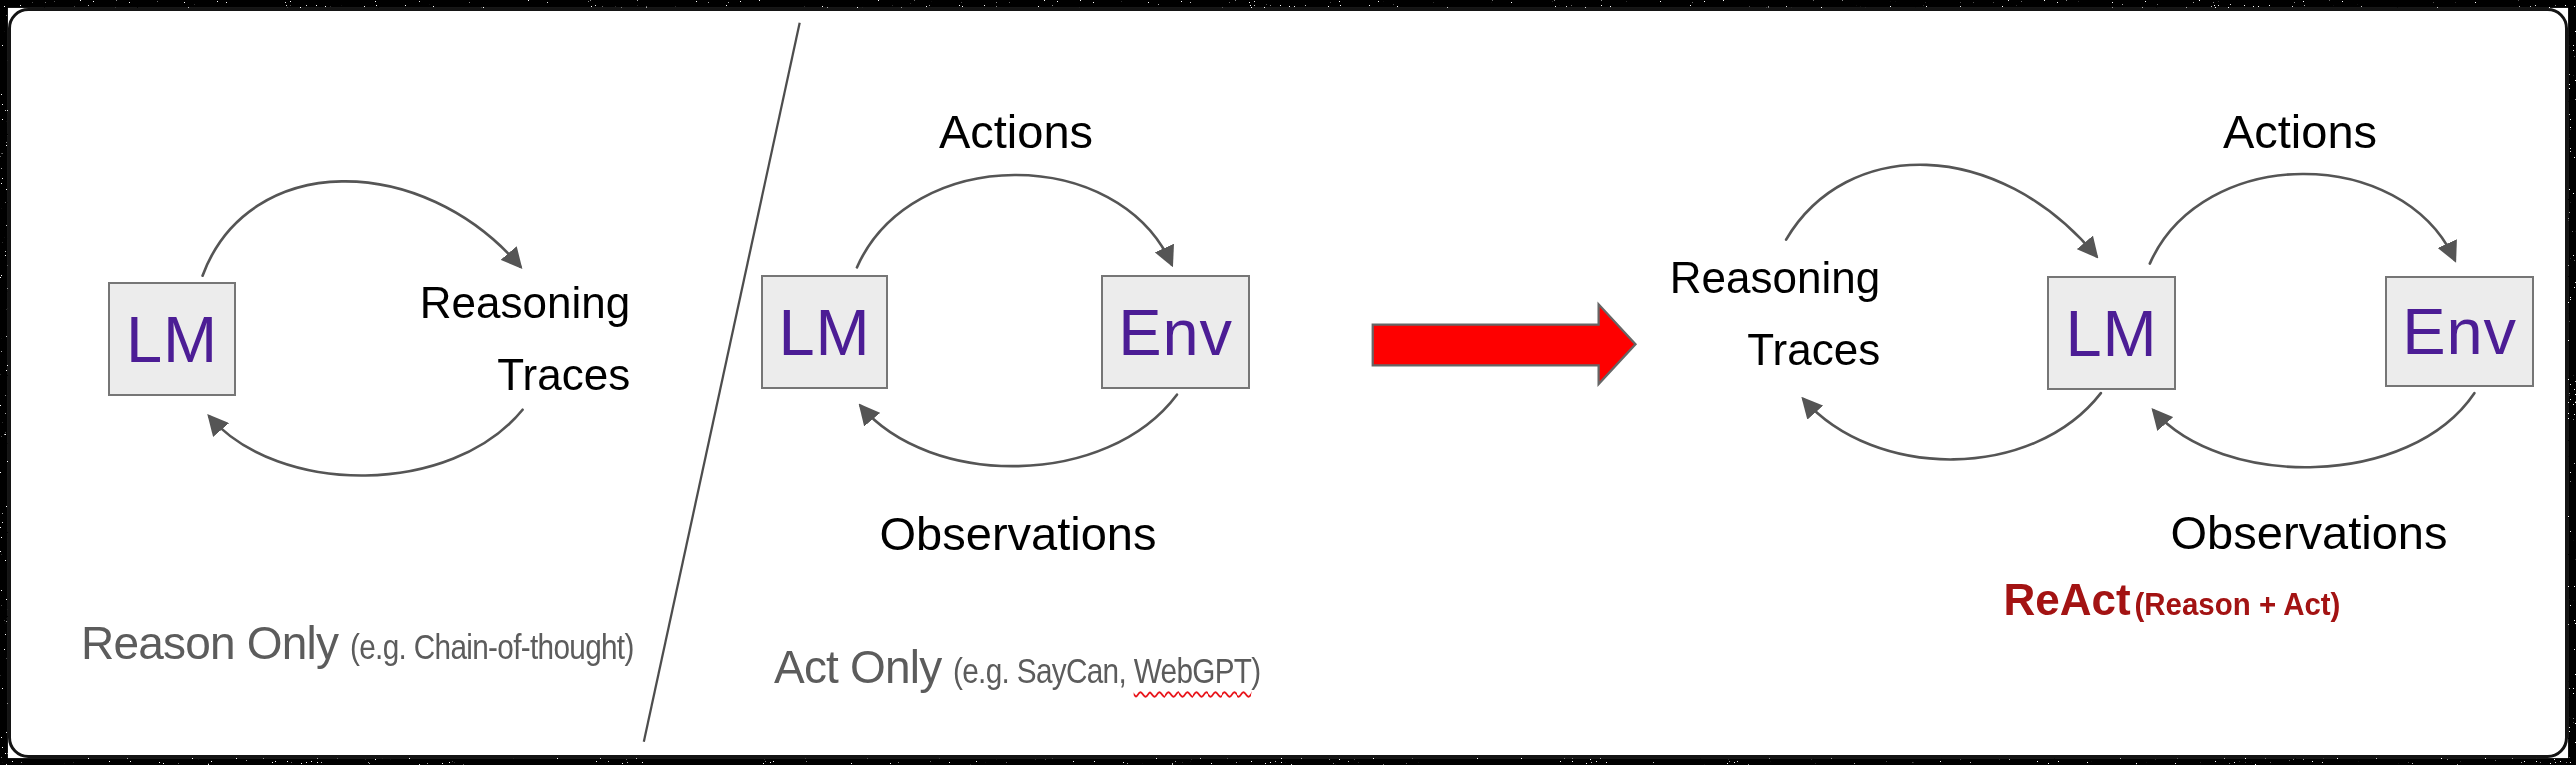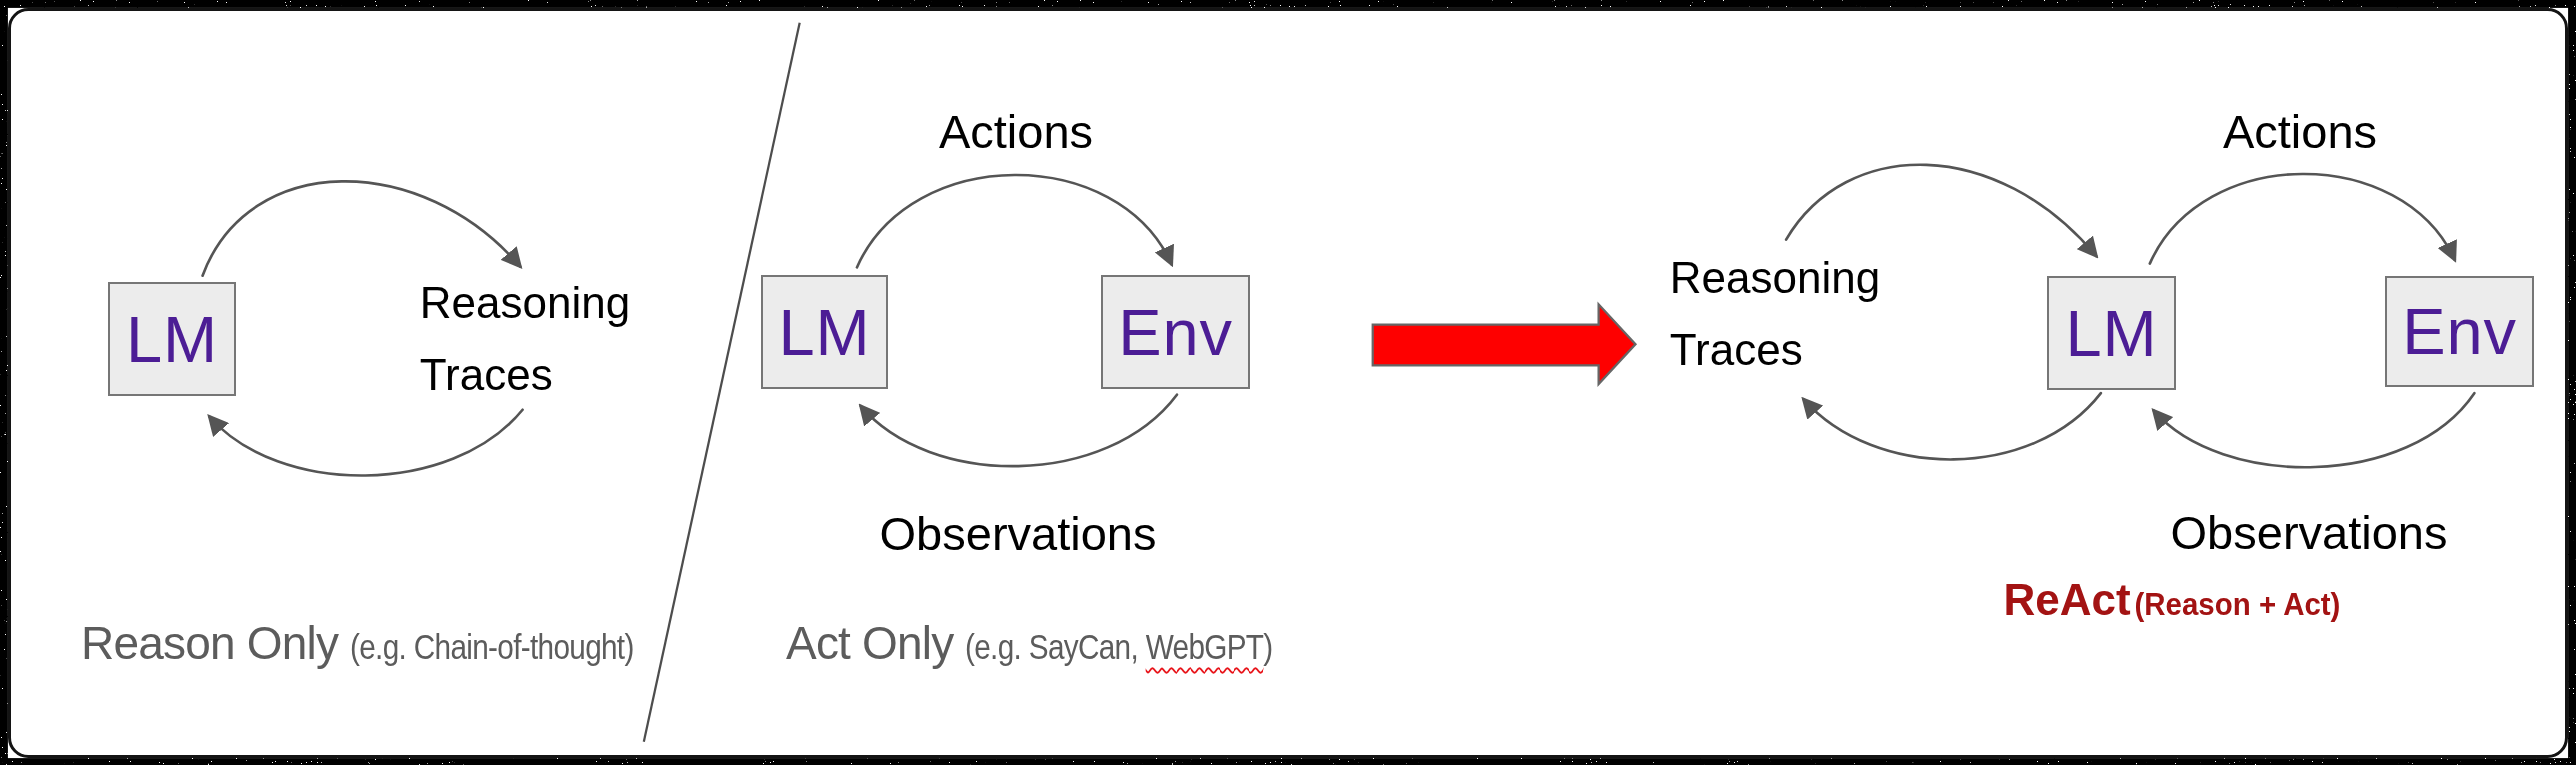--- a/index.html
+++ b/index.html
@@ -43,34 +43,34 @@
   .box-env-mid  { left: 1101px; top: 275px; width: 149px; height: 114px; }
   .box-lm-right { left: 2047px; top: 276px; width: 129px; height: 114px; }
   .box-env-right{ left: 2385px; top: 276px; width: 149px; height: 111px; }
 
   .node, .label {
     position: absolute;
     transform: translate(-50%, -50%);
     color: #000000;
     white-space: nowrap;
     z-index: 4;
-    text-align: left;
+    text-align: right;
   }
   .node { font-size: 44px; line-height: 72px; }
   .label { font-size: 47px; }
   .node-left  { left: 525px;  top: 339px; }
   .node-right { left: 1775px; top: 314px; }
   .label-actions-mid       { left: 1016px; top: 131px; }
   .label-observations-mid  { left: 1018px; top: 533px; }
   .label-actions-right     { left: 2300px; top: 131px; }
   .label-observations-right{ left: 2309px; top: 532px; }
 
   .caption { position: absolute; z-index: 4; white-space: nowrap; }
   .caption-left { left: 72px;   top: 616px; margin-left: 9px; }
-  .caption-mid  { left: 774px; top: 616px; margin-left: 12px; }
+  .caption-mid  { left: 774px; top: 640px; }
   .caption-react{ left: 2181px; top: 575px; transform: translateX(-50%); }
   .cap-title { font-size: 46px; color: #5c5c5c; margin-right: 12px; letter-spacing: -0.8px; }
   .cap-note  {
     font-size: 35px; color: #5c5c5c; letter-spacing: -0.8px;
     display: inline-block; transform: scaleX(0.85); transform-origin: 0 80%;
   }
   .misspelled {
     text-decoration: underline;
     text-decoration-style: wavy;
     text-decoration-color: #e8141a;

